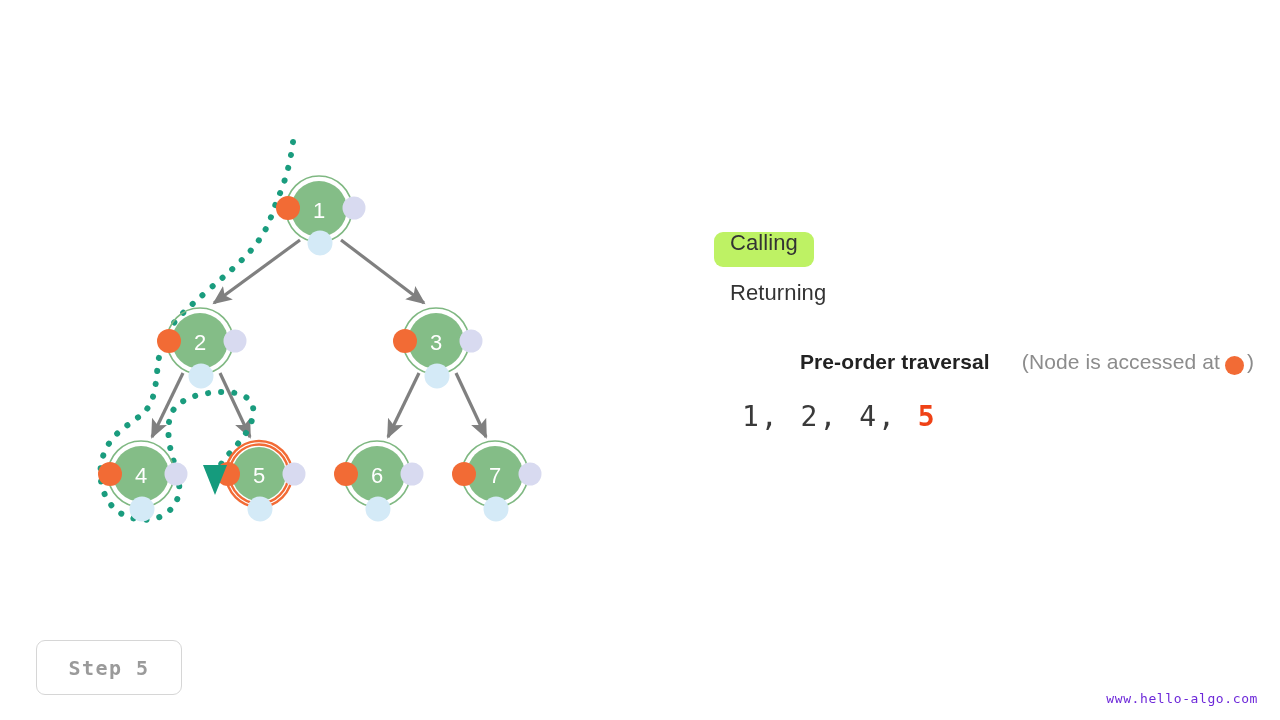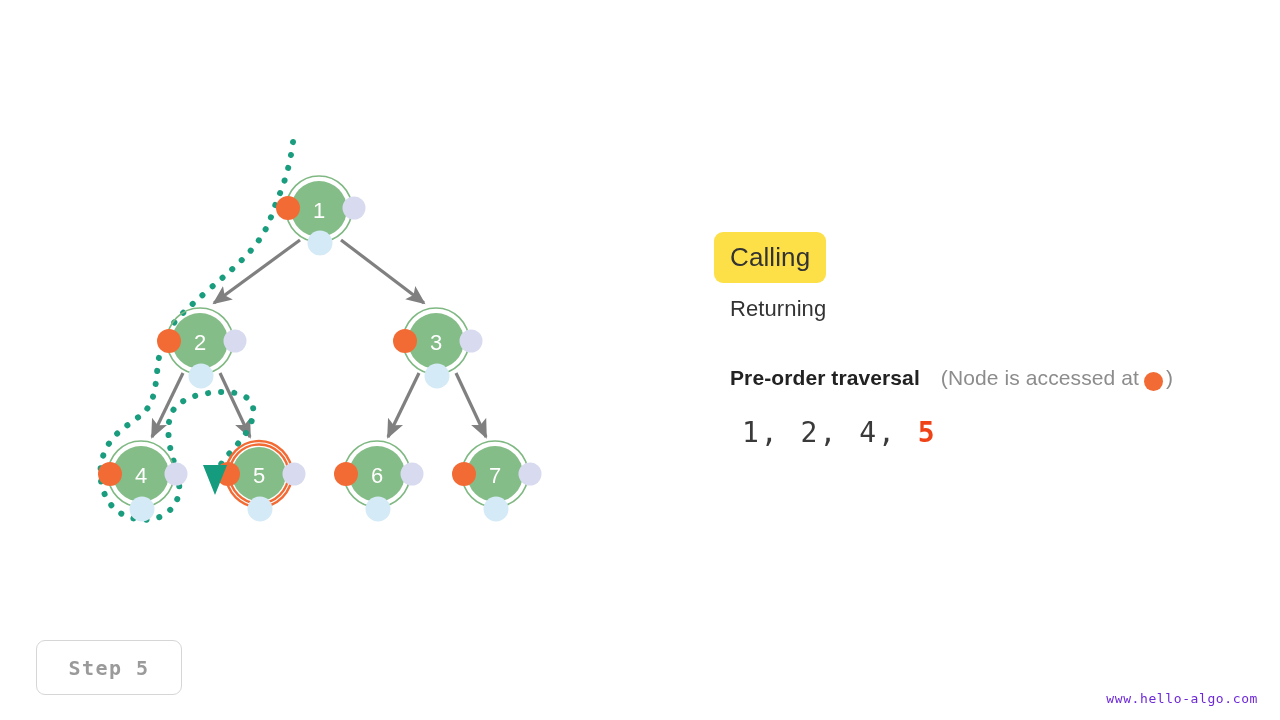--- a/index.html
+++ b/index.html
@@ -29,56 +29,57 @@
   
   #info-panel {
     position: absolute;
     left: 714px;
     top: 232px;
     width: 540px;
   }
 
   .state-badge {
     display: inline-block;
-    background: #fde047;
+    background: #bef264;
     color: #333333;
-    font-size: 26px;
+    font-size: 22px;
     line-height: 1;
-    padding: 12px 16px 13px 16px;
+    padding: 0 16px 13px 16px;
     border-radius: 9px;
     letter-spacing: 0.1px;
   }
 
   .state-plain {
     display: block;
     margin-top: 15px;
     margin-left: 16px;
     color: #333333;
     font-size: 22px;
     line-height: 1;
     letter-spacing: 0.1px;
   }
 
   .legend-row {
     margin-top: 46px;
     margin-left: 16px;
     display: flex;
     align-items: center;
     white-space: nowrap;
+    justify-content: flex-end;
   }
   .legend-title {
     font-size: 21px;
     font-weight: bold;
     color: #222222;
     letter-spacing: 0.1px;
   }
   .legend-note {
     font-size: 21px;
     color: #8c8c8c;
-    margin-left: 21px;
+    margin-left: 32px;
     letter-spacing: 0.1px;
   }
   .legend-dot {
     display: inline-block;
     width: 19px;
     height: 19px;
     border-radius: 50%;
     background: #f26b35;
     margin: 0 3px 0 5px;
     position: relative;

